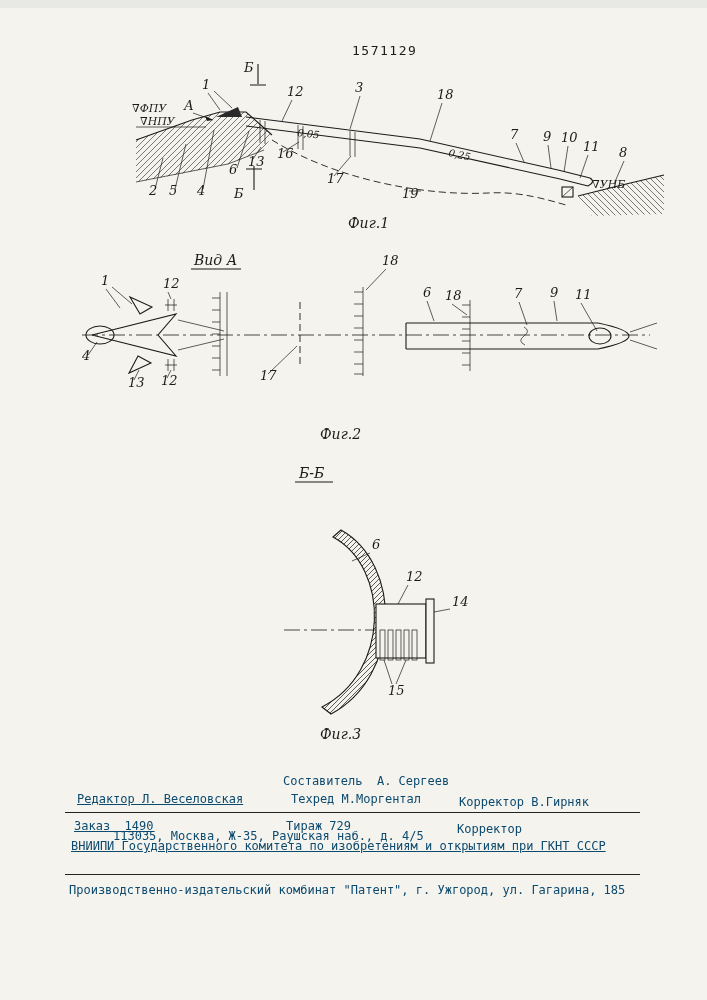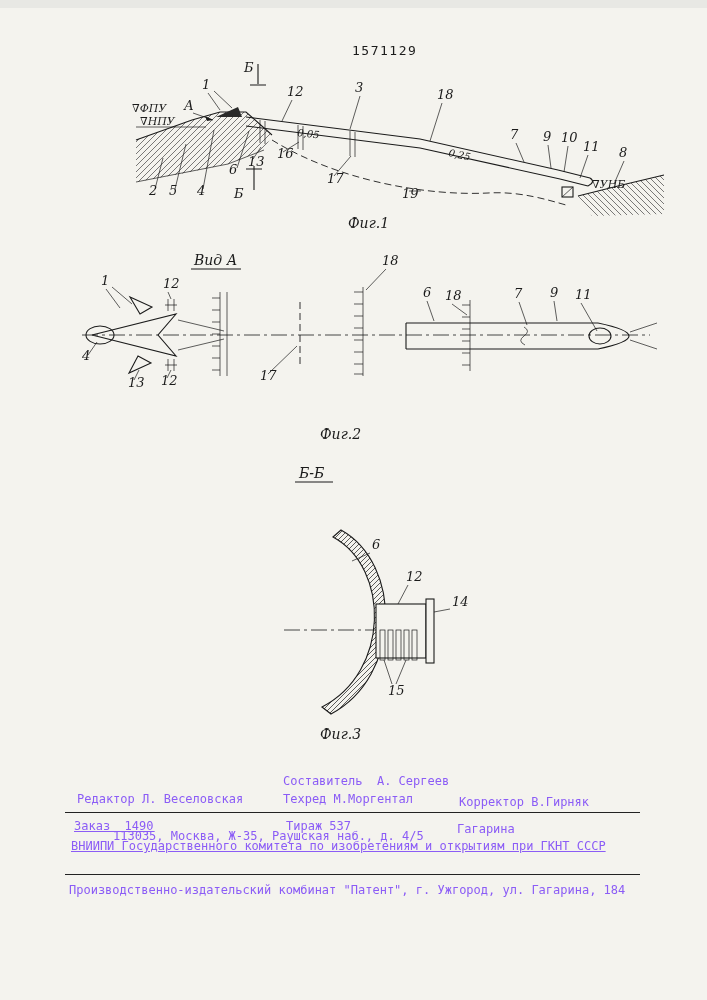--- a/index.html
+++ b/index.html
@@ -8,21 +8,21 @@
   svg{position:absolute;left:0;top:0;}
   .ln{stroke:#1b1b1b;stroke-width:1.1;fill:none;}
   .thin{stroke:#1b1b1b;stroke-width:0.7;fill:none;}
   .dash{stroke:#1b1b1b;stroke-width:0.9;fill:none;stroke-dasharray:7 4;}
   .cl{stroke:#1b1b1b;stroke-width:0.8;fill:none;stroke-dasharray:16 4 3 4;}
   .lbl{font:italic 13px "DejaVu Serif",serif;fill:#1b1b1b;}
   .cap{font:italic 14px "DejaVu Serif",serif;fill:#1b1b1b;}
   .wm{font:italic 11px "DejaVu Serif",serif;fill:#1b1b1b;}
   .slope{font:italic 10px "DejaVu Serif",serif;fill:#1b1b1b;}
   .patnum{font:13px "DejaVu Sans Mono",monospace;fill:#1b1b1b;letter-spacing:1.5px;}
-  .colo{position:absolute;font-family:"DejaVu Sans Mono",monospace;font-size:12px;color:#8b5cf6;white-space:pre;}
+  .colo{position:absolute;font-family:"DejaVu Sans Mono",monospace;font-size:12px;color:#0c4a6e;white-space:pre;}
   .rule{position:absolute;height:1px;background:#222;}
 </style>
 </head>
 <body>
 
 <div class="page">
 
   <svg width="707" height="760" viewBox="0 0 707 760">
     <defs>
       <pattern id="hA" width="6" height="6" patternUnits="userSpaceOnUse">
@@ -174,31 +174,31 @@
       <text x="406" y="573" class="lbl">12</text>
       <text x="452" y="598" class="lbl">14</text>
       <text x="388" y="687" class="lbl">15</text>
 
       <text x="320" y="731" class="cap">Фиг.3</text>
     </g>
   </svg>
 
   <div>
     <div class="colo" style="left:283px;top:766px;">Составитель  А. Сергеев</div>
-    <div class="colo" style="left:77px;top:784px;">Редактор Л. Веселовская</div>
-    <div class="colo" style="left:283px;top:784px;text-align:right;">Техред М.Моргентал</div>
+    <div class="colo" style="left:77px;top:784px;text-decoration:underline;">Редактор Л. Веселовская</div>
+    <div class="colo" style="left:291px;top:784px;text-align:right;">Техред М.Моргентал</div>
     <div class="colo" style="left:459px;top:787px;">Корректор В.Гирняк</div>
 
     <div class="rule" style="left:65px;top:804px;width:575px;"></div>
 
     <div class="colo" style="left:74px;top:811px;text-decoration:underline;">Заказ  1490</div>
-    <div class="colo" style="left:286px;top:811px;">Тираж 537</div>
-    <div class="colo" style="left:457px;top:814px;">Гагарина</div>
+    <div class="colo" style="left:286px;top:811px;">Тираж 729</div>
+    <div class="colo" style="left:457px;top:814px;">Корректор</div>
 
     <div class="colo" style="left:71px;top:831px;text-decoration:underline;">ВНИИПИ Государственного комитета по изобретениям и открытиям при ГКНТ СССР</div>
     <div class="colo" style="left:113px;top:821px;">113035, Москва, Ж-35, Раушская наб., д. 4/5</div>
 
     <div class="rule" style="left:65px;top:866px;width:575px;"></div>
 
-    <div class="colo" style="left:69px;top:875px;">Производственно-издательский комбинат "Патент", г. Ужгород, ул. Гагарина, 184</div>
+    <div class="colo" style="left:69px;top:875px;">Производственно-издательский комбинат "Патент", г. Ужгород, ул. Гагарина, 185</div>
   </div>
 
 </div>
 
 </body></html>

